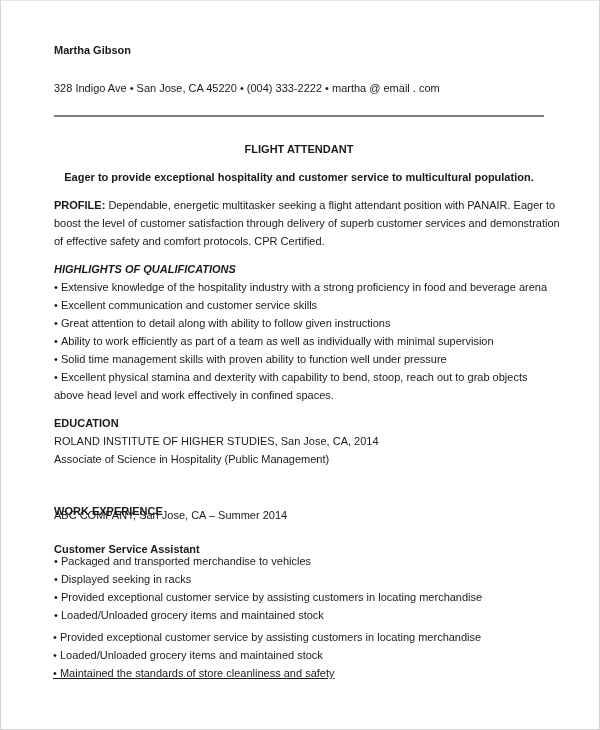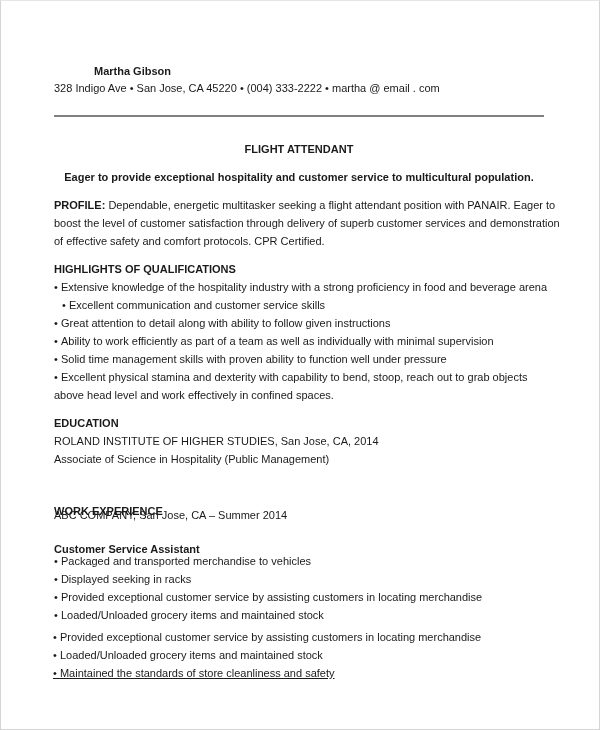--- a/index.html
+++ b/index.html
@@ -15,35 +15,35 @@
     .b { font-weight: bold; }
     .rule { position: absolute; left: 53px; top: 114px; width: 490px; height: 2px; background: #808080; }
     .center { left: 53px; width: 490px; text-align: center; }
     .bullet::before { content: "\2022\00a0"; }
   </style>
 </head>
 <body>
 
 <div class="page">
 
-  <div class="abs b" style="top:64px;margin-left:40px;">Martha Gibson</div>
+  <div class="abs b" style="top:43px;">Martha Gibson</div>
   <div class="abs" style="top:81px;">328 Indigo Ave • San Jose, CA 45220 • (004) 333-2222 • martha @ email . com</div>
 
   <div class="rule"></div>
 
   <div class="abs b center" style="top:142px;">FLIGHT ATTENDANT</div>
   <div class="abs" style="top:198px;"><span class="b">PROFILE:</span><span> Dependable, energetic multitasker seeking a flight attendant position with PANAIR. Eager to</span></div>
 
   <div class="abs b center" style="top:170px;">Eager to provide exceptional hospitality and customer service to multicultural population.</div>
   <div class="abs" style="top:216px;">boost the level of customer satisfaction through delivery of superb customer services and demonstration</div>
   <div class="abs" style="top:234px;">of effective safety and comfort protocols. CPR Certified.</div>
 
-  <div class="abs b" style="top:262px;">HIGHLIGHTS OF QUALIFICATIONS</div>
+  <div class="abs b" style="top:262px;font-style:italic;">HIGHLIGHTS OF QUALIFICATIONS</div>
   <div class="abs bullet" style="top:280px;">Extensive knowledge of the hospitality industry with a strong proficiency in food and beverage arena</div>
-  <div class="abs bullet" style="top:298px;margin-left:8px;">Excellent communication and customer service skills</div>
+  <div class="abs bullet" style="top:298px;">Excellent communication and customer service skills</div>
   <div class="abs bullet" style="top:316px;">Great attention to detail along with ability to follow given instructions</div>
   <div class="abs bullet" style="top:334px;">Ability to work efficiently as part of a team as well as individually with minimal supervision</div>
   <div class="abs bullet" style="top:352px;">Solid time management skills with proven ability to function well under pressure</div>
   <div class="abs bullet" style="top:370px;">Excellent physical stamina and dexterity with capability to bend, stoop, reach out to grab objects</div>
   <div class="abs" style="top:388px;">above head level and work effectively in confined spaces.</div>
 
   <div class="abs b" style="top:416px;">EDUCATION</div>
   <div class="abs" style="top:434px;">ROLAND INSTITUTE OF HIGHER STUDIES, San Jose, CA, 2014</div>
   <div class="abs" style="top:452px;">Associate of Science in Hospitality (Public Management)</div>
 

